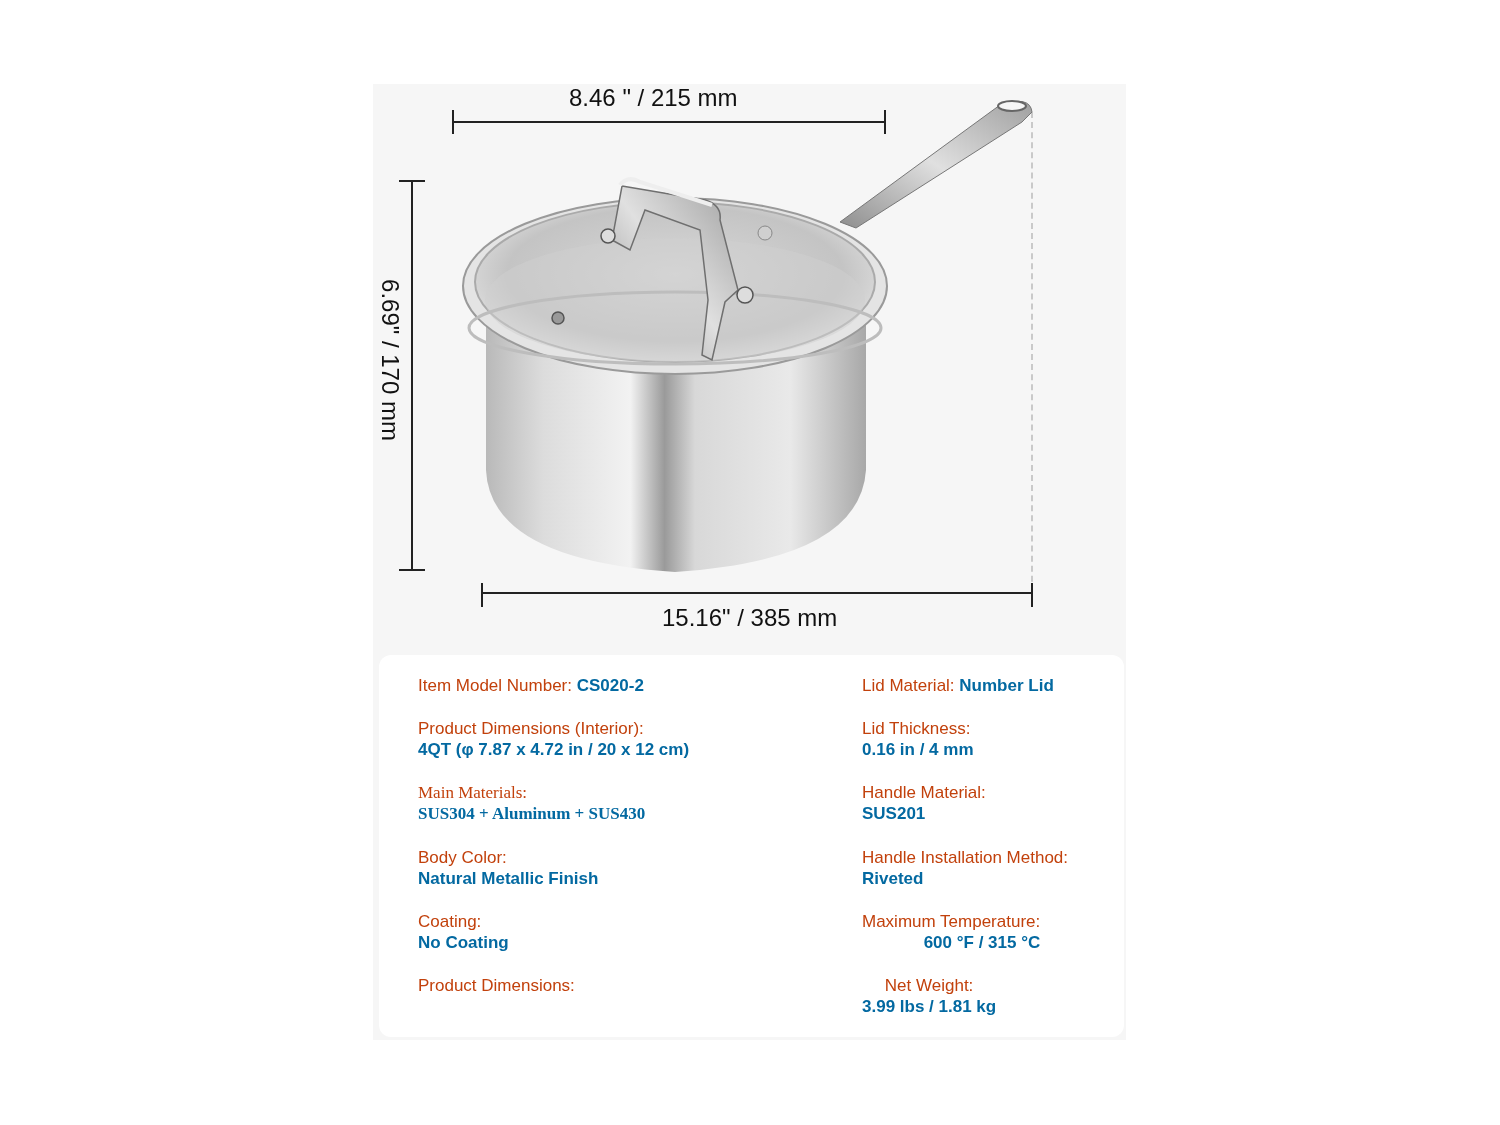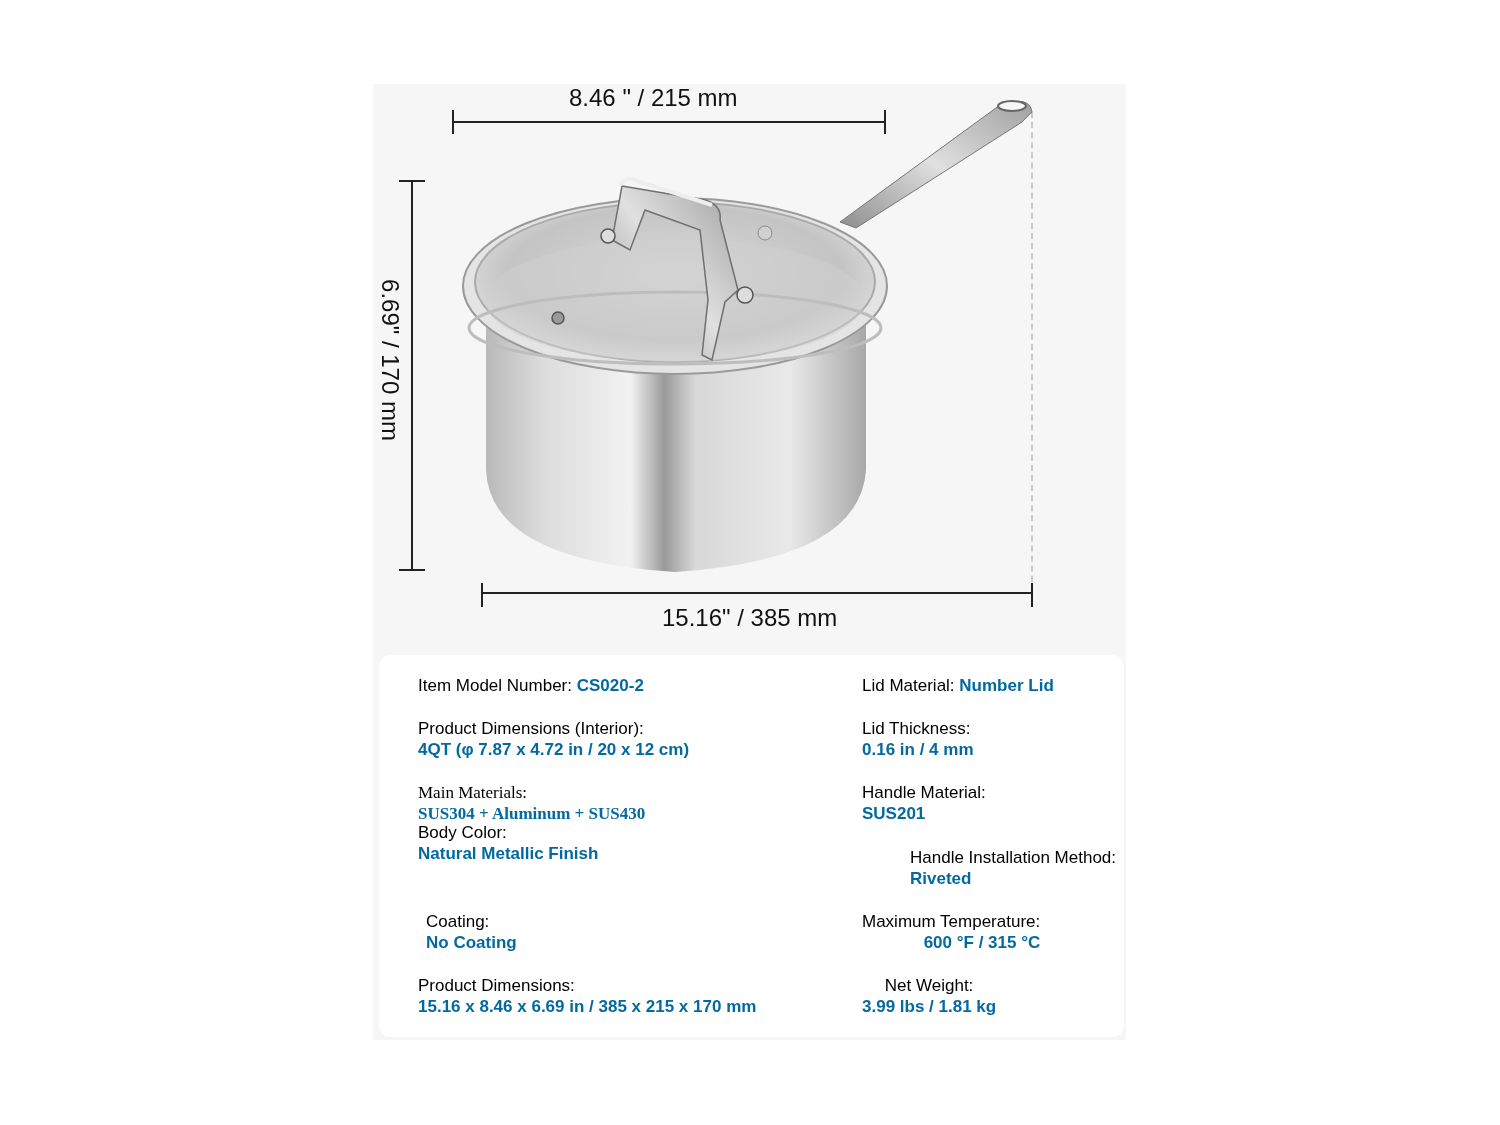--- a/index.html
+++ b/index.html
@@ -24,21 +24,21 @@
     position: absolute; width: 0; border-left: 2px dashed #c9c9c9;
   }
   .product {
     position: absolute; left: 460px; top: 95px; width: 580px; height: 490px;
   }
   .card {
     position: absolute; left: 379px; top: 655px; width: 745px; height: 382px;
     background: #ffffff; border-radius: 12px;
   }
   .spec { position: absolute; font-size: 17px; line-height: 21px; }
-  .spec .k { color: #000000; }
+  .spec .k { color: #c2410c; }
   .spec .v { color: #0369a1; font-weight: bold; }
 </style>
 </head>
 <body>
 
 <div class="panel"></div>
 
 <div class="dim-label" style="left:569px; top:84px;">8.46 " / 215 mm</div>
 <div class="hline" style="left:453px; top:121px; width:433px;"></div>
 <div class="tick-v" style="left:452px; top:110px;"></div>
@@ -105,46 +105,45 @@
   <span class="v">CS020-2</span>
 </div>
 <div class="spec" style="left:418px; top:718px;">
   <div class="k">Product Dimensions (Interior):</div>
   <div class="v">4QT (φ 7.87 x 4.72 in / 20 x 12 cm)</div>
 </div>
 <div class="spec" style="left:418px; top:782px;font-family:Liberation Serif, serif;">
   <div class="k">Main Materials:</div>
   <div class="v">SUS304 + Aluminum + SUS430</div>
 </div>
-<div class="spec" style="left:418px; top:822px;">
+<div class="spec" style="left:418px; top:847px;">
   <div class="k">Body Color:</div>
   <div class="v">Natural Metallic Finish</div>
 </div>
-<div class="spec" style="left:418px; top:911px;margin-left:8px;">
+<div class="spec" style="left:418px; top:911px;">
   <div class="k">Coating:</div>
   <div class="v">No Coating</div>
 </div>
 <div class="spec" style="left:418px; top:975px;">
   <div class="k">Product Dimensions:</div>
-  <div class="v">15.16 x 8.46 x 6.69 in / 385 x 215 x 170 mm</div>
 </div>
 
 <div class="spec" style="left:862px; top:675px;">
   <span class="k">Lid Material:</span>
   <span class="v">Number Lid</span>
 </div>
 <div class="spec" style="left:862px; top:718px;">
   <div class="k">Lid Thickness:</div>
   <div class="v">0.16 in / 4 mm</div>
 </div>
 <div class="spec" style="left:862px; top:782px;">
   <div class="k">Handle Material:</div>
   <div class="v">SUS201</div>
 </div>
-<div class="spec" style="left:910px; top:847px;">
+<div class="spec" style="left:862px; top:847px;">
   <div class="k">Handle Installation Method:</div>
   <div class="v">Riveted</div>
 </div>
 <div class="spec" style="left:862px; top:911px;text-align:right;">
   <div class="k">Maximum Temperature:</div>
   <div class="v">600 °F / 315 °C</div>
 </div>
 <div class="spec" style="left:862px; top:975px;text-align:center;">
   <div class="k">Net Weight:</div>
   <div class="v">3.99 lbs / 1.81 kg</div>

